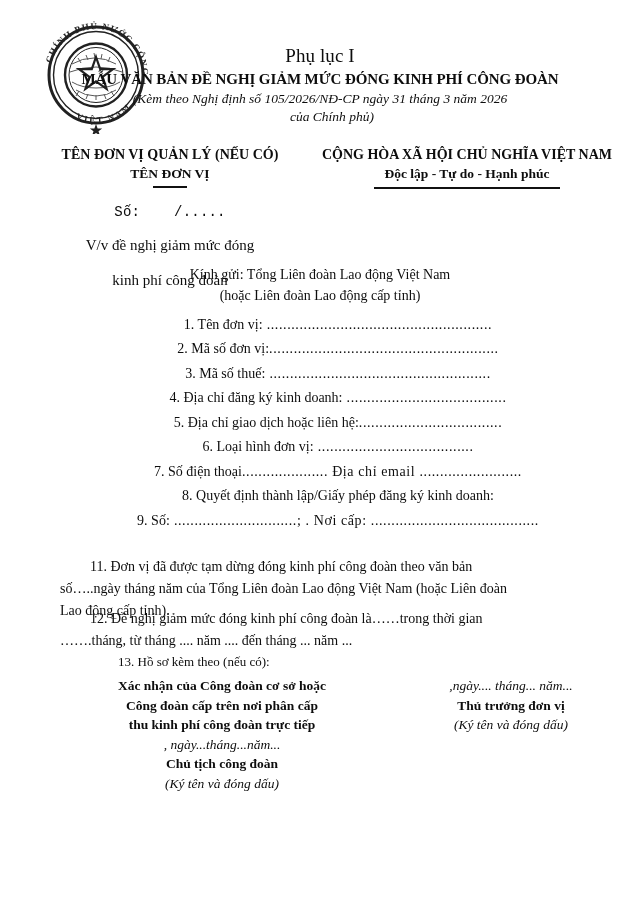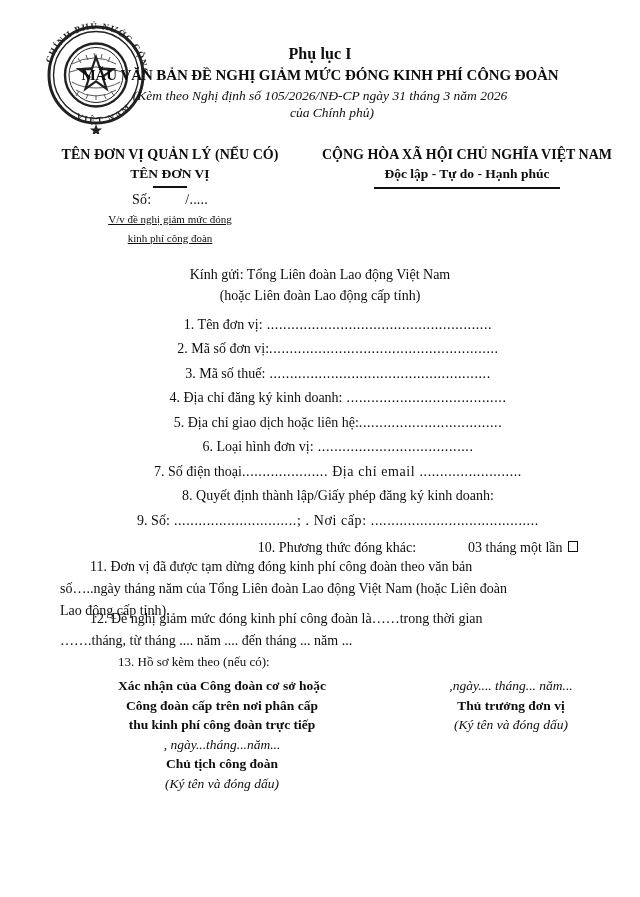--- a/index.html
+++ b/index.html
@@ -38,22 +38,22 @@
 
   
   .title-block {
     position: absolute;
     left: 0;
     top: 44px;
     width: 640px;
     text-align: center;
   }
   .appendix-label {
-    font-size: 16px;
-    font-weight: bold;
+    font-size: 19px;
+    font-weight: normal;
     line-height: 1.25;
     letter-spacing: .1px;
   }
   .doc-title {
     font-size: 15px;
     font-weight: bold;
     line-height: 1.3;
     margin-top: 2px;
     letter-spacing: -.1px;
     white-space: nowrap;
@@ -110,31 +110,31 @@
     margin: 2px auto 0;
   }
   .rule-long {
     width: 186px;
     height: 1.8px;
     background: #111;
     margin: 3px auto 0;
   }
   .so-line {
     font-size: 14px;
-    margin-top: 4px;
+    margin-top: 16px;
     text-align: center;
     letter-spacing: .2px;
+    font-family: Liberation Mono, monospace;
   }
   .so-line .so-gap { display: inline-block; width: 34px; }
   .vv-line {
-    font-size: 11px;
+    font-size: 15px;
     line-height: 1.35;
     text-align: center;
-    margin-top: 4px;
-    text-decoration: underline;
+    margin-top: 15px;
   }
 
   
   .recipient {
     position: absolute;
     top: 264px;
     left: 0;
     width: 640px;
     text-align: center;
   }
@@ -338,27 +338,20 @@
     </div>
     <div class="item">
       <span>8.</span>
       <span>Quyết định thành lập/Giấy phép đăng ký kinh doanh:</span><span class="dots"></span>
     </div>
     <div class="item">
       <span>9.</span>
       <span>Số:</span><span class="dots"> ..............................; . Nơi cấp: .........................................</span>
     </div>
 
-    <div class="item-10">
-      <span>10.</span>
-      <span>Phương thức đóng khác:</span>
-      <span class="right-opt">
-        <span>03 tháng một lần</span><span class="checkbox"></span>
-      </span>
-    </div>
   </div>
 
   <div class="para-block" style="top:556px;">
     <div class="para">
       <span class="indent"></span><span>11.</span>
       <span>Đơn vị đã được tạm dừng đóng kinh phí công đoàn theo văn bản</span>
     </div>
     <div class="para para-last-line" style="margin-top:-7px;">
       <span>số…..ngày  tháng  năm của Tổng Liên đoàn Lao động Việt Nam (hoặc Liên đoàn</span>
     </div>

